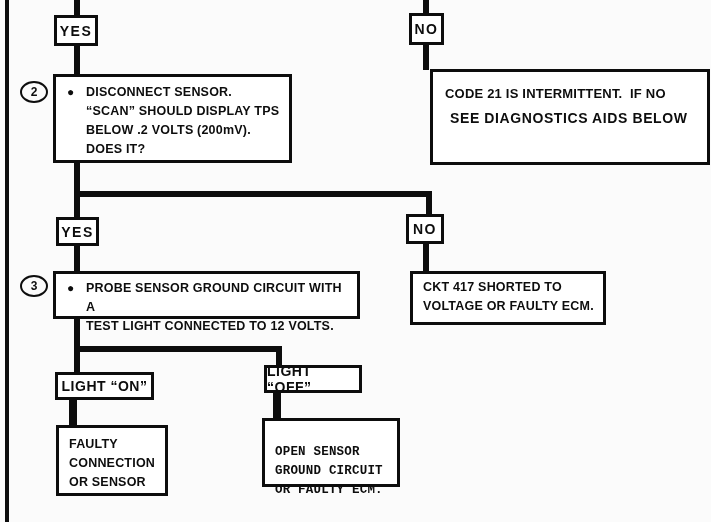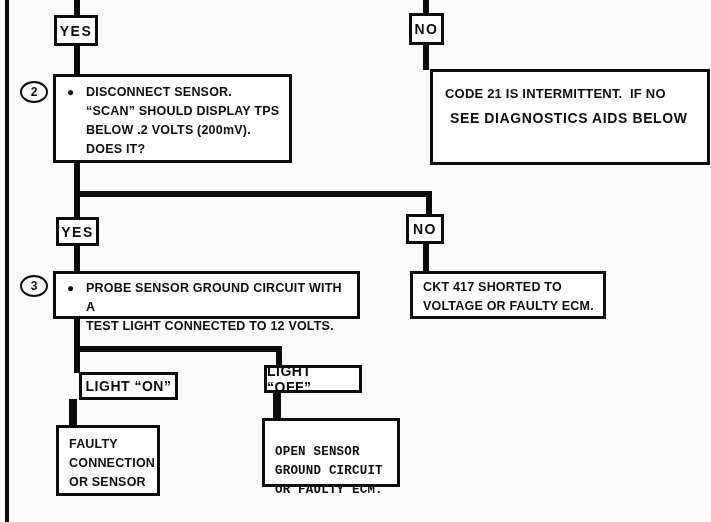--- a/index.html
+++ b/index.html
@@ -138,36 +138,36 @@
   <div class="node" style="left:53px; top:271px; width:307px; height:48px;">
     <div class="step-body steptext" style="padding-top:5px;">
       <span class="bullet" style="top:5px;">●</span>
       <div>PROBE SENSOR GROUND CIRCUIT WITH A</div>
       <div>TEST LIGHT CONNECTED TO 12 VOLTS.</div>
     </div>
   </div>
 
   <div class="line" style="left:423px; top:243px; width:6px; height:29px;"></div>
 
-  <div class="node" style="left:410px; top:271px; width:196px; height:48px; padding:4px 4px 0 10px;">
+  <div class="node" style="left:410px; top:271px; width:196px; height:54px; padding:4px 4px 0 10px;">
     <div class="plain-lines">CKT 417 SHORTED TO</div>
     <div class="plain-lines">VOLTAGE OR FAULTY ECM.</div>
   </div>
 
   <div class="line" style="left:74px; top:318px; width:6px; height:55px;"></div>
   <div class="line" style="left:74px; top:346px; width:208px; height:6px;"></div>
   <div class="line" style="left:276px; top:346px; width:6px; height:20px;"></div>
 
-  <div class="node tag" style="left:55px; top:372px; width:99px; height:28px; letter-spacing:0.5px;margin-left:24px;">
+  <div class="node tag" style="left:55px; top:372px; width:99px; height:28px; letter-spacing:0.5px;">
     <span>LIGHT “ON”</span>
   </div>
 
   <div class="line" style="left:69px; top:399px; width:8px; height:27px;"></div>
 
-  <div class="node" style="left:56px; top:425px; width:104px; height:71px; padding:7px 0 16px 10px;">
+  <div class="node" style="left:56px; top:425px; width:112px; height:71px; padding:7px 0 16px 10px;">
     <div class="plain-lines">FAULTY</div>
     <div class="plain-lines">CONNECTION</div>
     <div class="plain-lines">OR SENSOR</div>
   </div>
 
   <div class="node tag" style="left:264px; top:365px; width:98px; height:28px; letter-spacing:0.5px;">
     <span>LIGHT “OFF”</span>
   </div>
 
   <div class="line" style="left:273px; top:392px; width:8px; height:27px;"></div>

